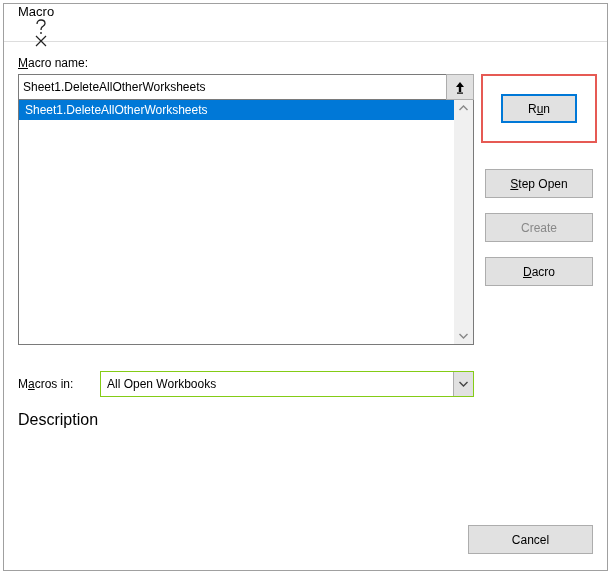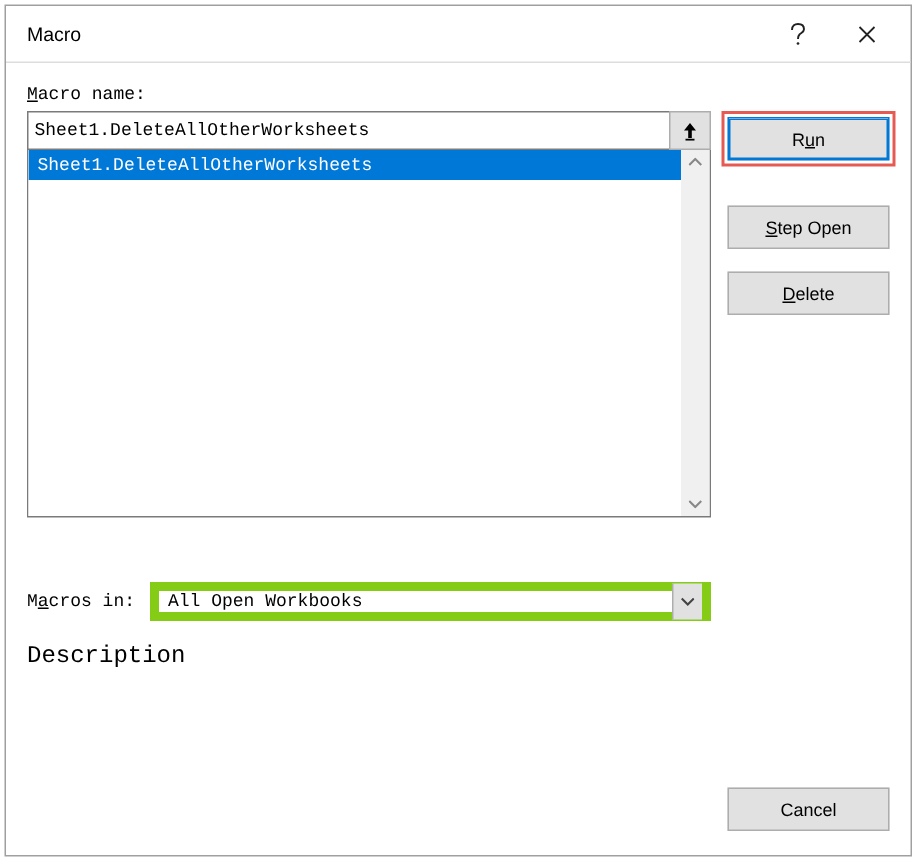--- a/index.html
+++ b/index.html
@@ -15,24 +15,25 @@
       background: #fff;
       border: 1px solid #a0a0a0;
       width: 605px;
       height: 568px;
       margin: 3px;
       display: flex;
       flex-direction: column;
     }
     .titlebar {
       display: flex;
-      align-items: center;
+      align-items: flex-start;
       height: 38px;
       padding: 0 6px 0 14px;
       border-bottom: 1px solid #ddd;
+      flex-direction: column;
     }
     .title {
       flex: 1;
       font-size: 13px;
       color: #000;
     }
     .tb-btn {
       width: 46px;
       height: 30px;
       display: flex;
@@ -44,21 +45,20 @@
     .content {
       position: relative;
       flex: 1;
       padding: 12px 14px 14px 14px;
     }
     .main-left {
       position: absolute;
       left: 14px;
       top: 14px;
       width: 534px;
-      font-family: Liberation Mono, monospace;
     }
     .buttons-col {
       position: absolute;
       right: 14px;
       top: 36px;
       width: 108px;
       display: flex;
       flex-direction: column;
       gap: 15px;
     }
@@ -123,32 +123,32 @@
       display: flex;
       flex-direction: column;
       align-items: center;
       justify-content: space-between;
       padding: 5px 0;
     }
     .scroll-arrow svg { display:block; }
     .macros-in-row {
       display: flex;
       align-items: center;
-      margin-top: 43px;
+      margin-top: 26px;
       width: 456px;
     }
     .macros-in-label {
       width: 82px;
       font-size: 12px;
     }
     .select-wrap {
       position: relative;
       flex: 1;
       height: 26px;
-      border: 6px solid #84cc16;
+      border: 1px solid #84cc16;
       background: #fff;
       display: flex;
       align-items: center;
     }
     .select-text {
       flex: 1;
       padding: 0 6px;
       font-size: 12px;
     }
     .select-btn {
@@ -175,32 +175,32 @@
     }
     .btn.disabled {
       color: #888;
     }
     .btn.default-btn {
       border: 1px solid #0078d7;
       box-shadow: inset 0 0 0 1px #0078d7;
     }
     .run-highlight {
       border: 2px solid #e65a54;
-      padding: 2px;
+      padding: 18px;
       margin: -4px;
       margin-bottom: 11px;
     }
     .run-highlight .btn { width: 100%; }
     .cancel-area {
       position: absolute;
       right: 14px;
       bottom: 16px;
     }
     .cancel-btn {
-      width: 108px;
+      width: 125px;
       height: 29px;
       border: 1px solid #adadad;
       background: #e1e1e1;
       font-family: inherit;
       font-size: 12px;
     }
   </style>
 </head>
 <body>
 
@@ -263,20 +263,21 @@
       </div>
 
       <div class="desc-label">Description</div>
     </div>
 
     <div class="buttons-col">
       <div class="run-highlight">
         <button class="btn default-btn"><span>R</span><span class="underline">u</span><span>n</span></button>
       </div>
       <button class="btn"><span class="underline">S</span><span>tep Open</span></button>
-      <button class="btn"><span class="underline">D</span><span>elete</span></button>
+      <button class="btn disabled">Create</button>
+      <button class="btn"><span class="underline">D</span><span>acro</span></button>
     </div>
 
     <div class="cancel-area">
       <button class="cancel-btn">Cancel</button>
     </div>
   </div>
 </div>
 
 </body></html>

